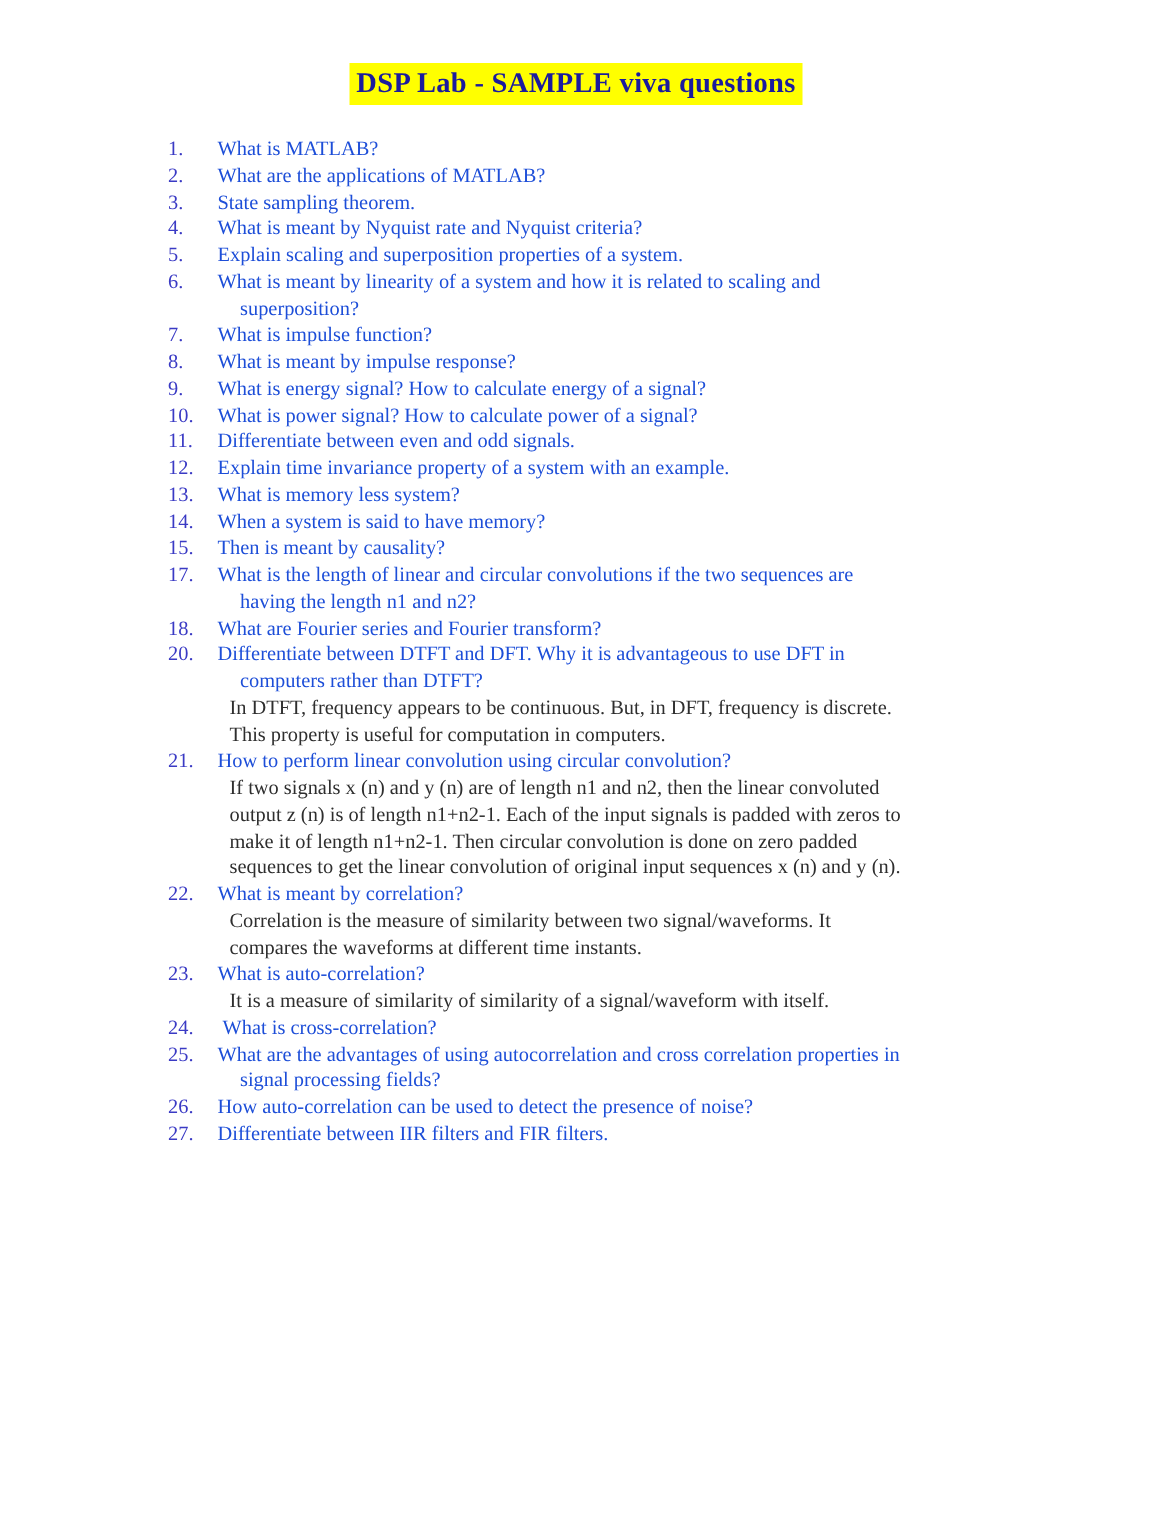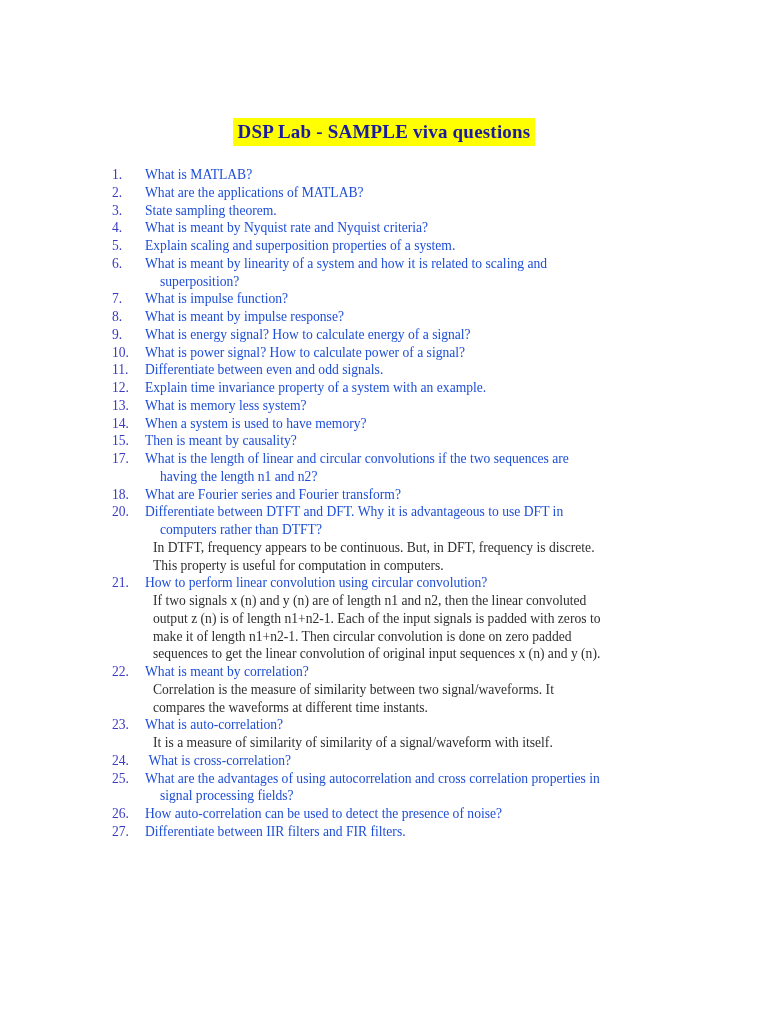--- a/index.html
+++ b/index.html
@@ -9,21 +9,21 @@
   }
   .page {
     position: relative;
     width: 768px;
     height: 1024px;
     background: #ffffff;
     overflow: hidden;
     font-family: "Liberation Serif", serif;
   }
   .title-wrap {
-    padding-top: 118px;
+    padding-top: 42px;
     text-align: center;
   }
   .doc-title {
     display: inline-block;
     background: #ffff00;
     color: #1b1b9e;
     font-weight: bold;
     font-size: 19px;
     line-height: 24px;
     padding: 2px 5px;
@@ -144,21 +144,21 @@
       </div>
       <div class="item">
         <span class="num">13.</span>
         <div class="item-body">
           <div class="q">What is memory less system?</div>
         </div>
       </div>
       <div class="item">
         <span class="num">14.</span>
         <div class="item-body">
-          <div class="q">When a system is used to have memory?</div>
+          <div class="q">When a system is said to have memory?</div>
         </div>
       </div>
       <div class="item">
         <span class="num">15.</span>
         <div class="item-body">
           <div class="q">Then is meant by causality?</div>
         </div>
       </div>
       <div class="item">
         <span class="num">17.</span>

